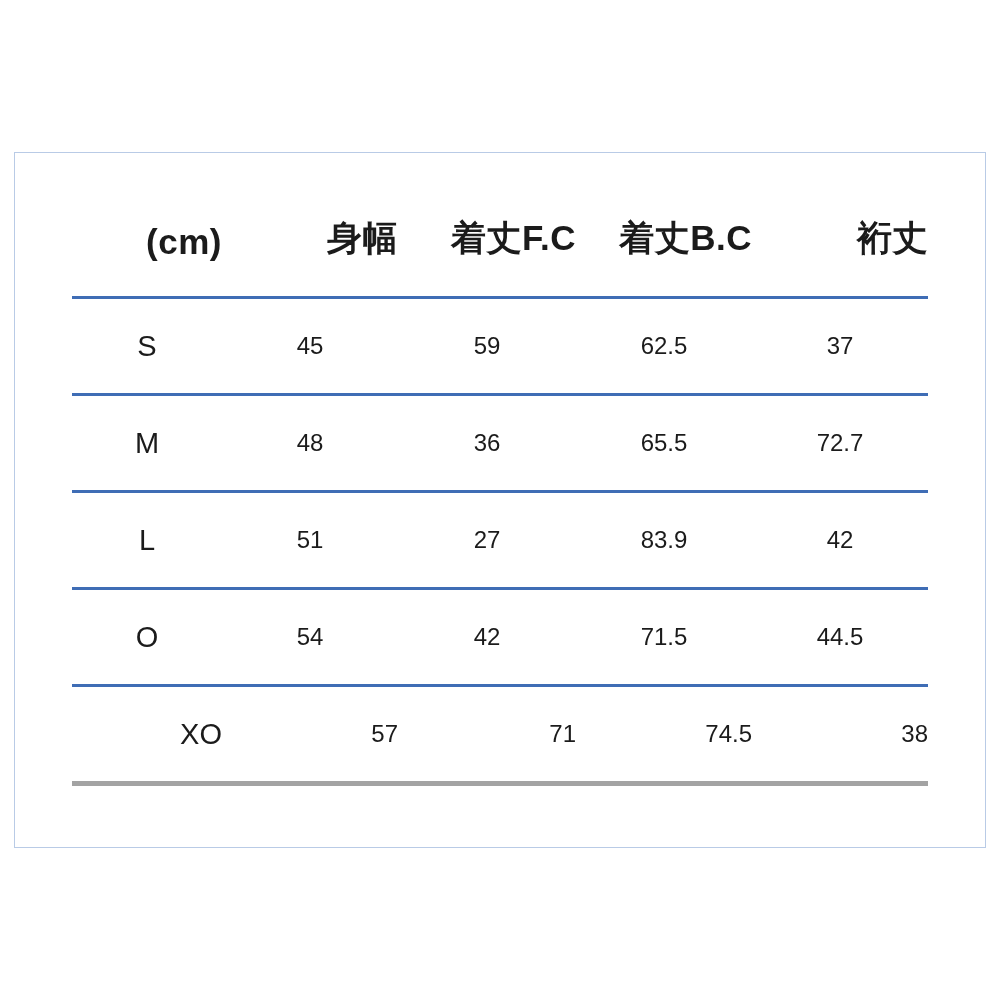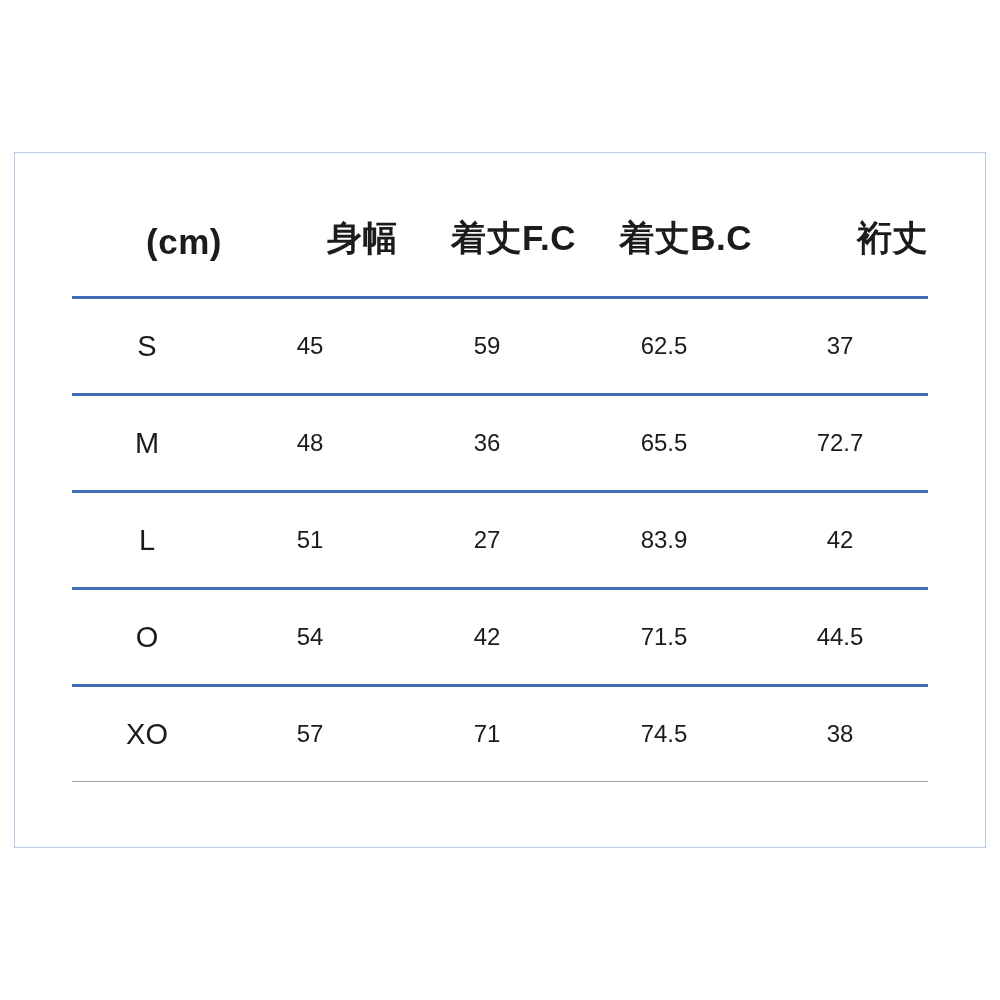--- a/index.html
+++ b/index.html
@@ -75,21 +75,22 @@
     font-size: 24px;
     color: #1b1b1b;
     height: 94px;
     border-bottom: 3px solid #3f6db5;
     padding: 0;
   }
   table.size-table tbody td.size-label {
     font-size: 29px;
   }
   table.size-table tbody tr:last-child td {
-    border-bottom: 1px solid #a3a3a3;
+    border-bottom: 5px solid #a3a3a3;
+    text-align: right;
   }
 </style>
 </head>
 <body>
 
 <div class="page">
 
   <div class="outer-frame"></div>
   <div class="inner-frame"></div>
 

